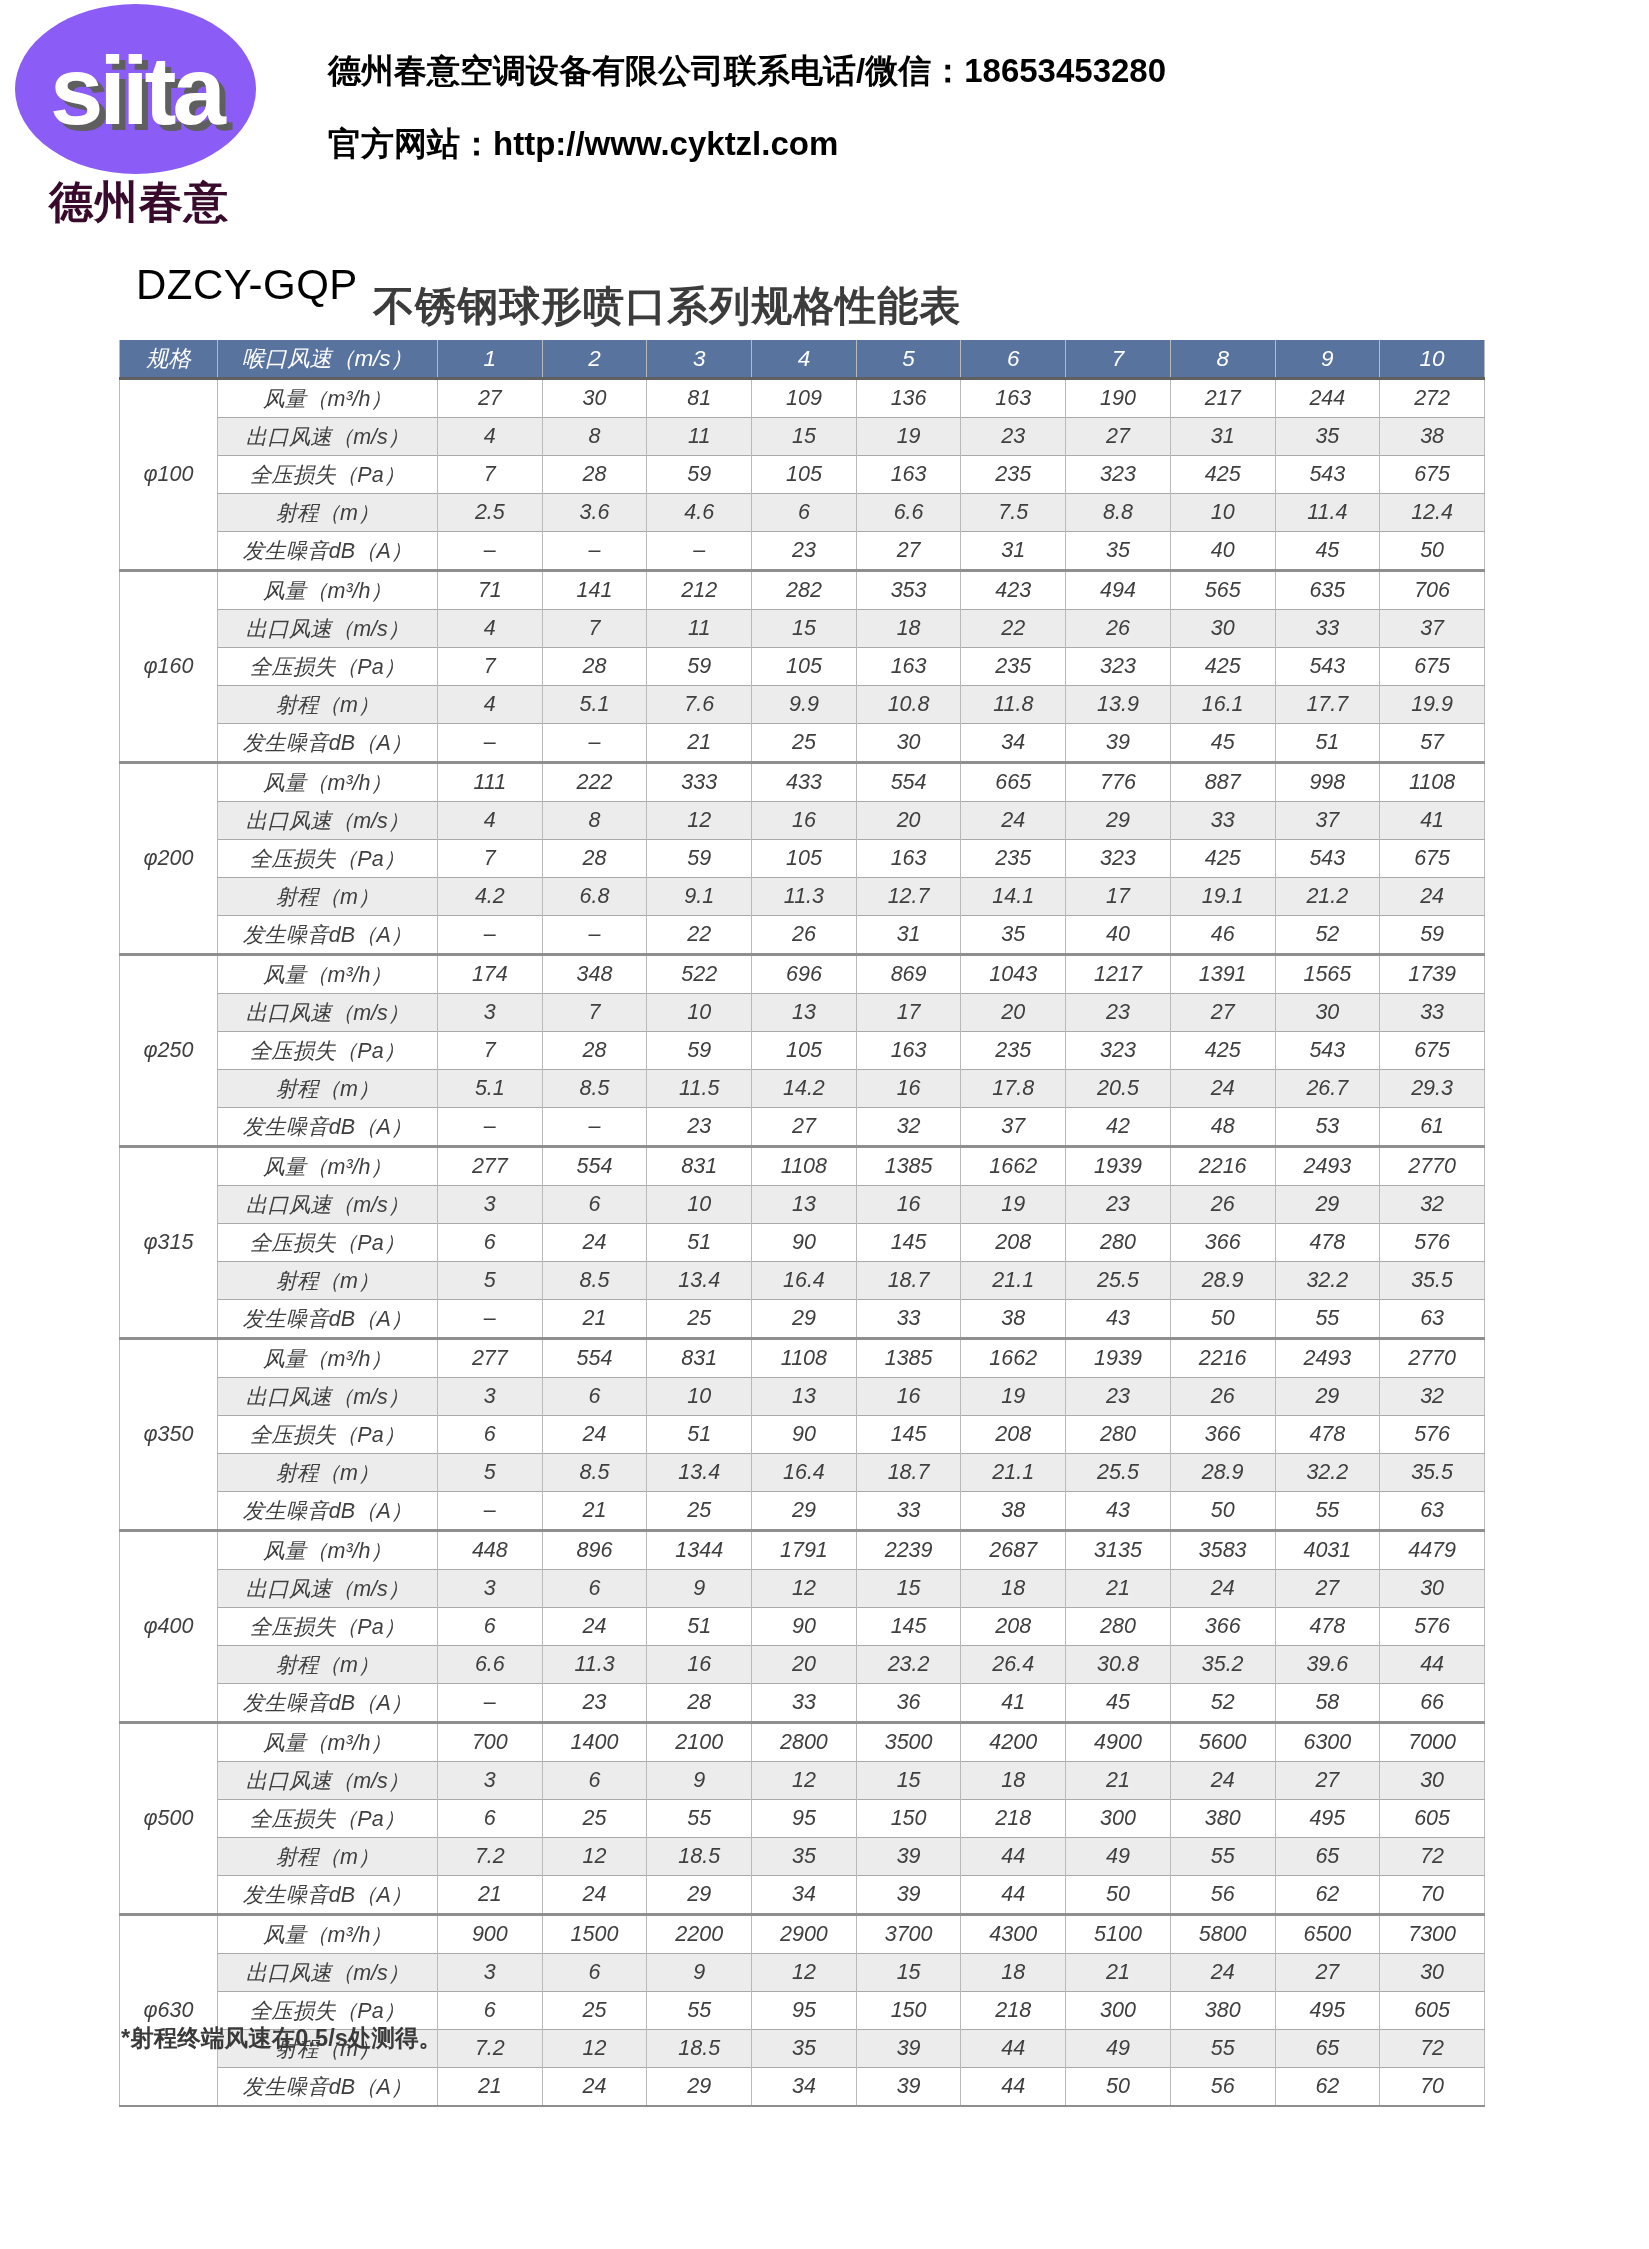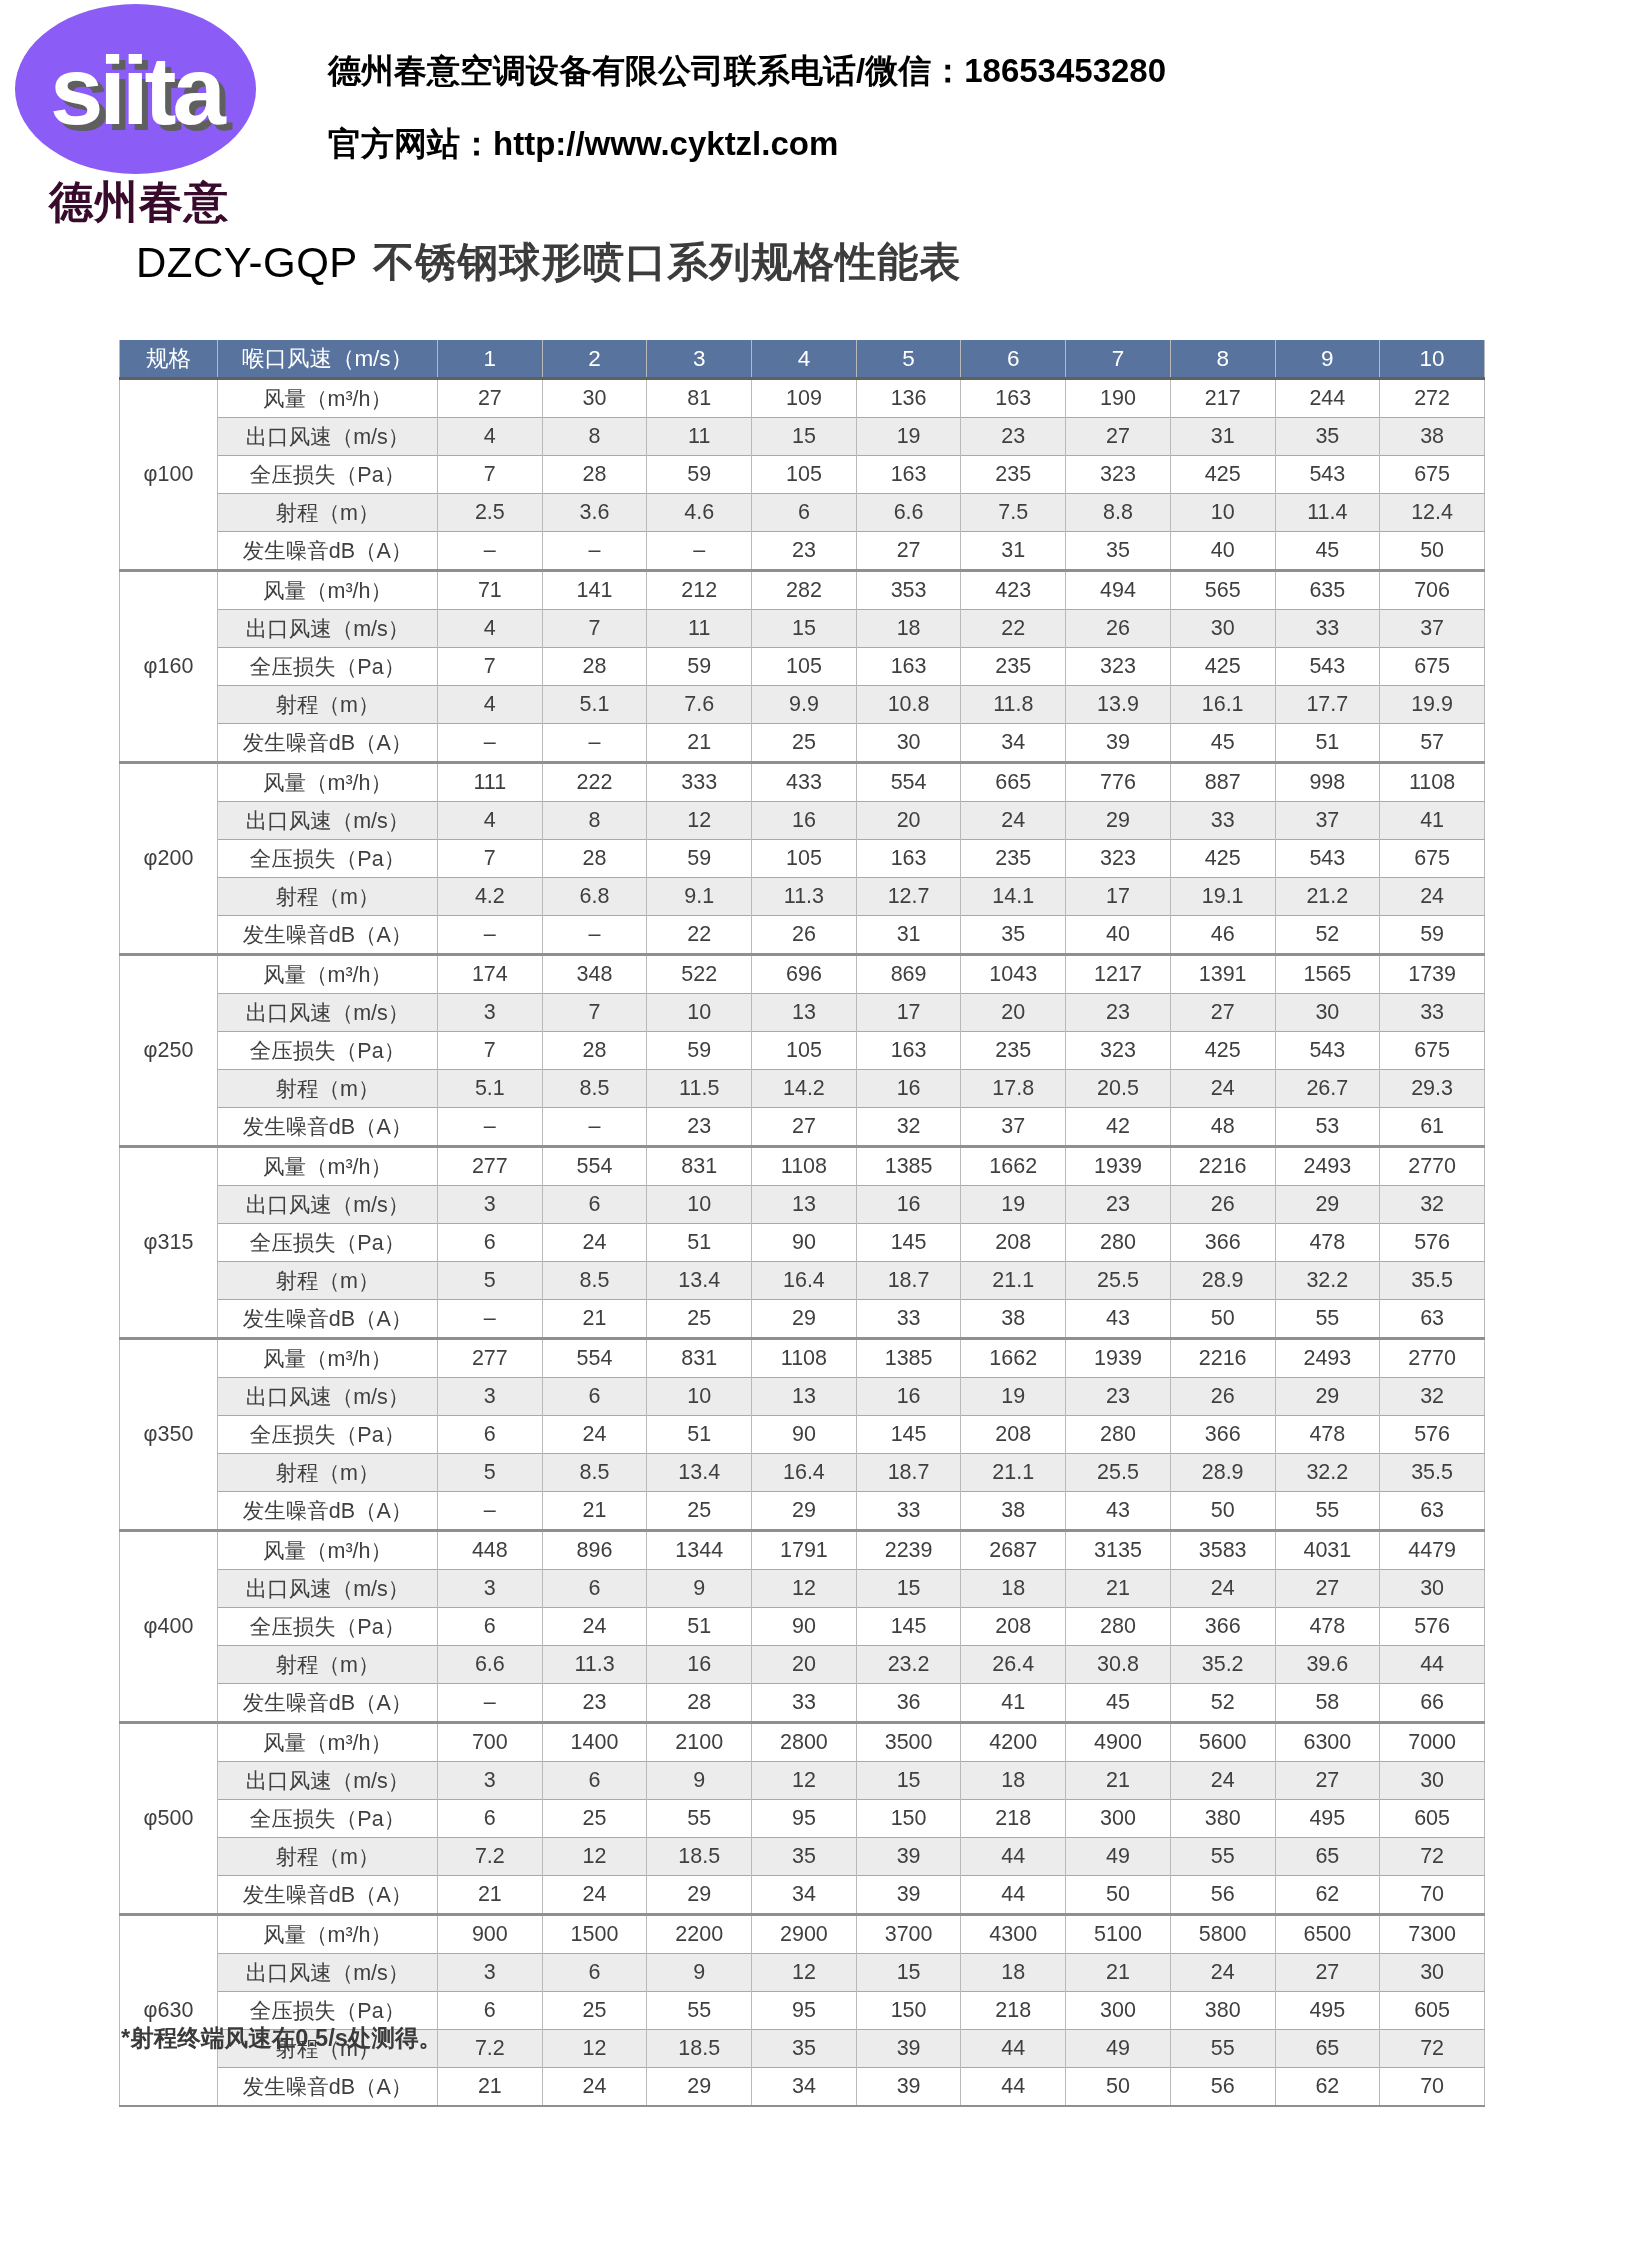--- a/index.html
+++ b/index.html
@@ -21,26 +21,26 @@
     position:absolute;left:47px;top:178px;width:184px;
     font-size:44px;font-weight:700;letter-spacing:1px;text-align:center;line-height:1.1;
   }
   
   .hline1{position:absolute;left:328px;top:49px;font-size:33px;font-weight:700;color:#000;white-space:nowrap;}
   .hline1 .contact{}
   .hline2{position:absolute;left:328px;top:122px;font-size:33px;font-weight:700;color:#000;white-space:nowrap;}
   
   .title{position:absolute;left:136px;top:235px;display:flex;align-items:center;white-space:nowrap;}
   .title .model{font-size:42px;font-weight:400;color:#000;letter-spacing:0.5px;}
-  .title .name{font-size:41px;font-weight:700;color:#3c3c3c;margin-left:15.4px;letter-spacing:1px;}
+  .title .name{font-size:41px;font-weight:700;color:#3c3c3c;margin-left:15.4px;letter-spacing:1px;margin-top:44px;}
   
   table.spec{
     position:absolute;left:119px;top:340px;width:1366px;
     border-collapse:collapse;table-layout:fixed;
-    border-left:1px solid #b9b9b9;border-right:1px solid #b9b9b9;border-bottom:2.6px solid #8f8f8f;
+    border-left:1px solid #b9b9b9;border-right:1px solid #b9b9b9;border-bottom:2.6px solid #8f8f8f;font-style:italic;
   }
   table.spec th,table.spec td{
     border-left:1px solid #b9b9b9;
     text-align:center;vertical-align:middle;
     overflow:hidden;white-space:nowrap;
   }
   table.spec th{
     height:35px;background:#58739e;color:#ffffff;
     font-size:22.5px;font-weight:400;
     border-bottom:3.1px solid #606060;

